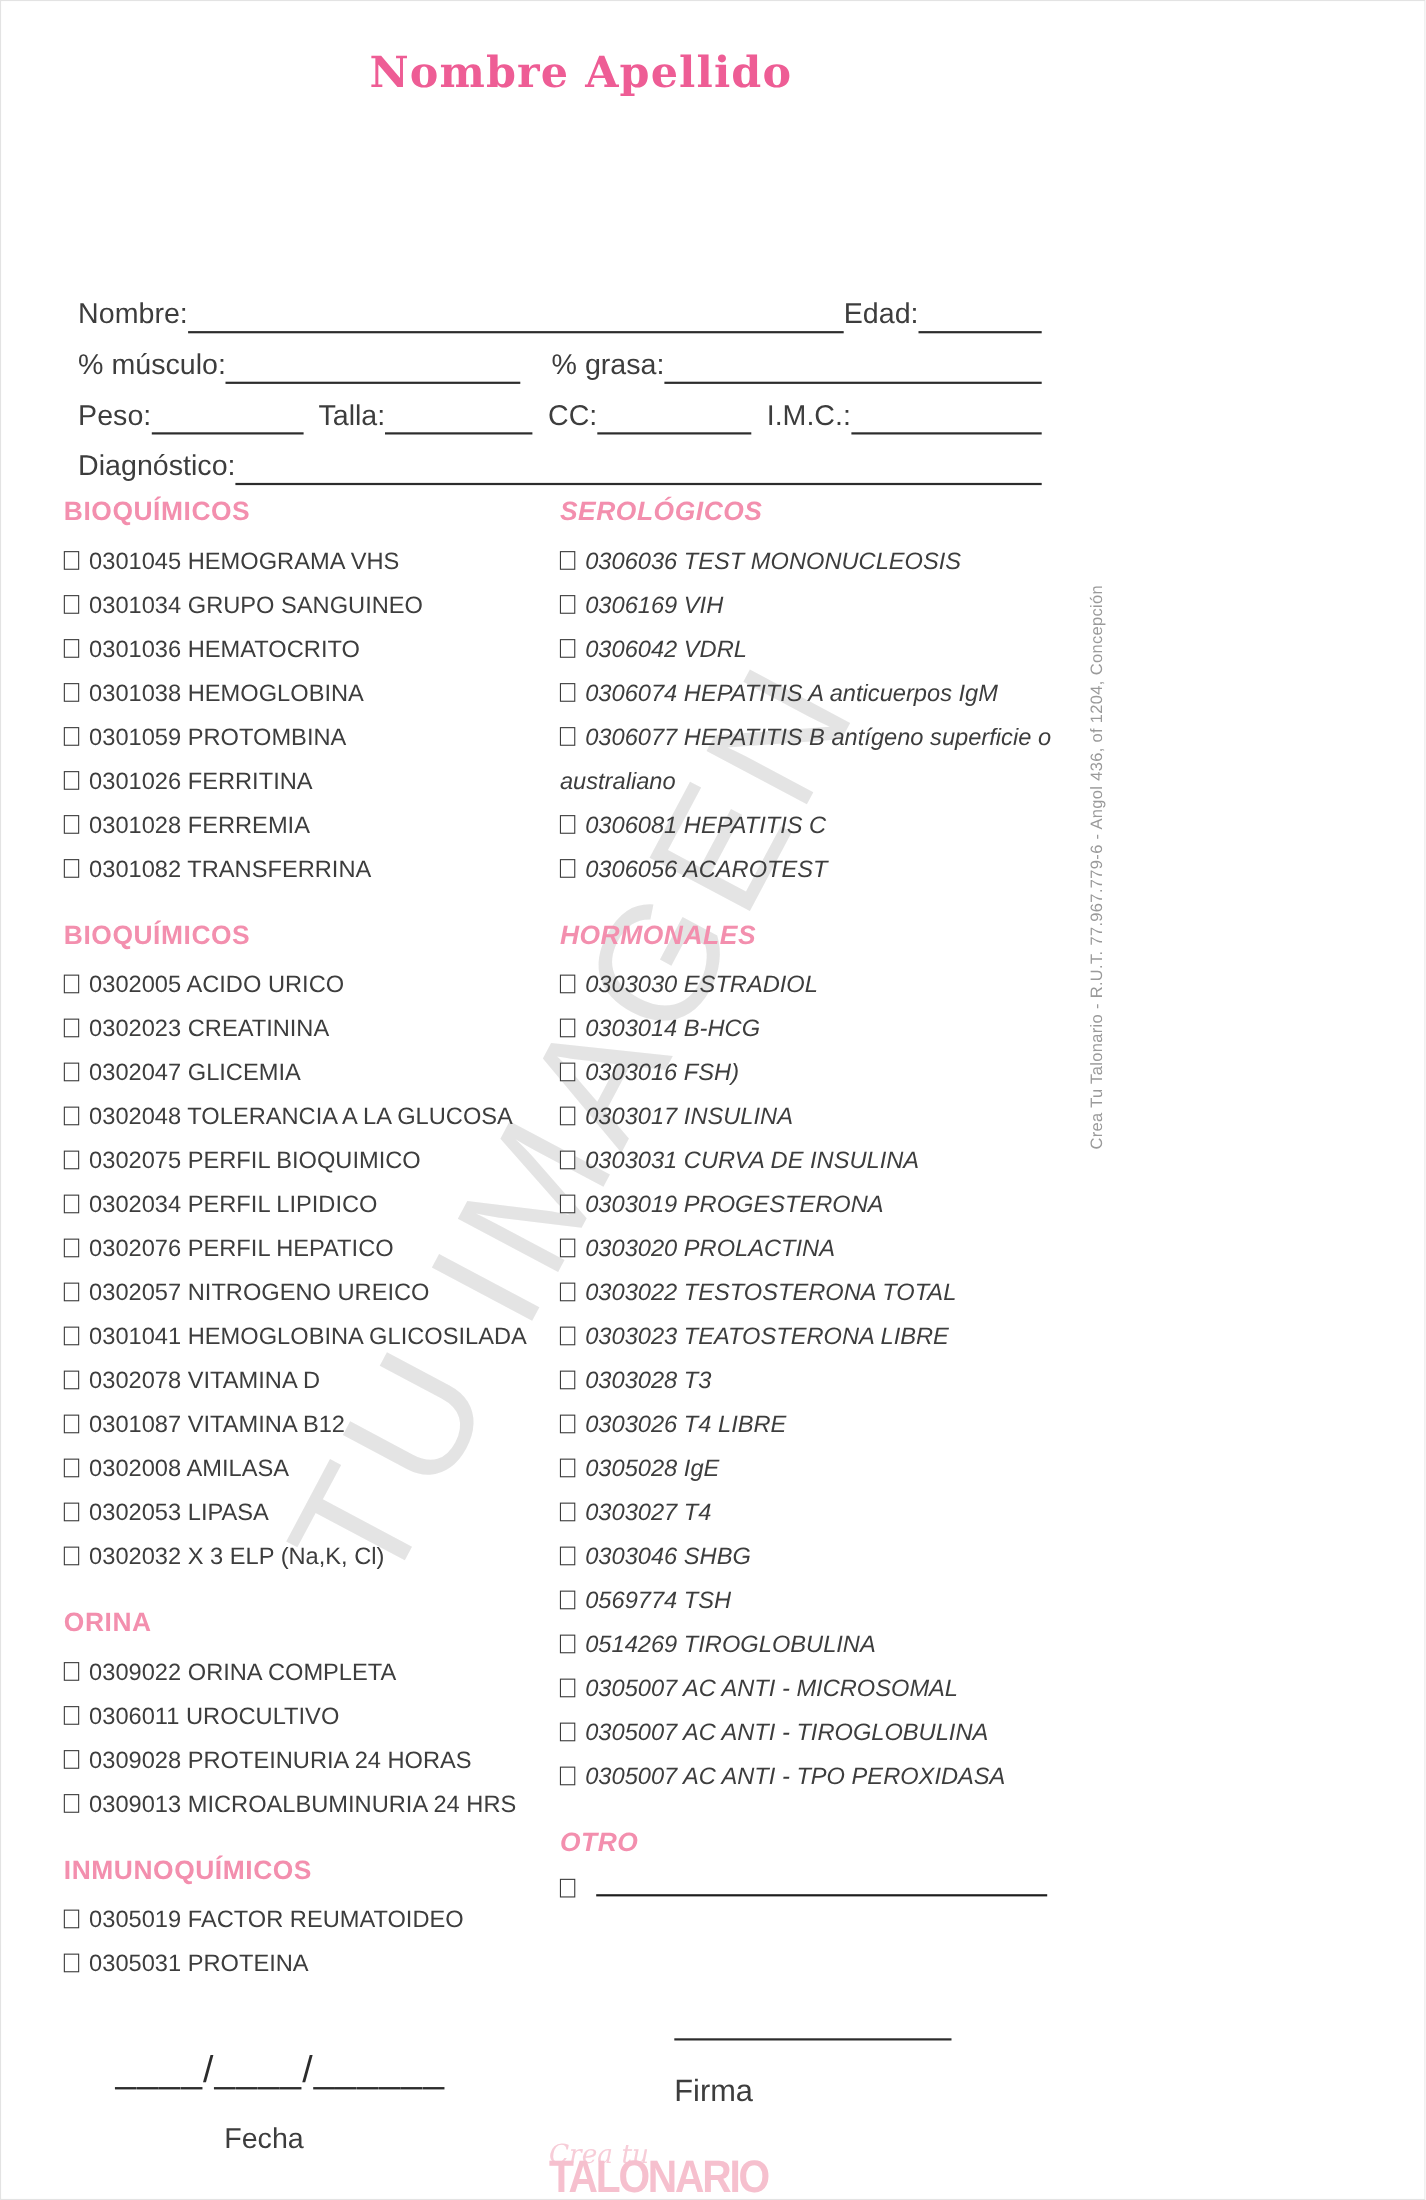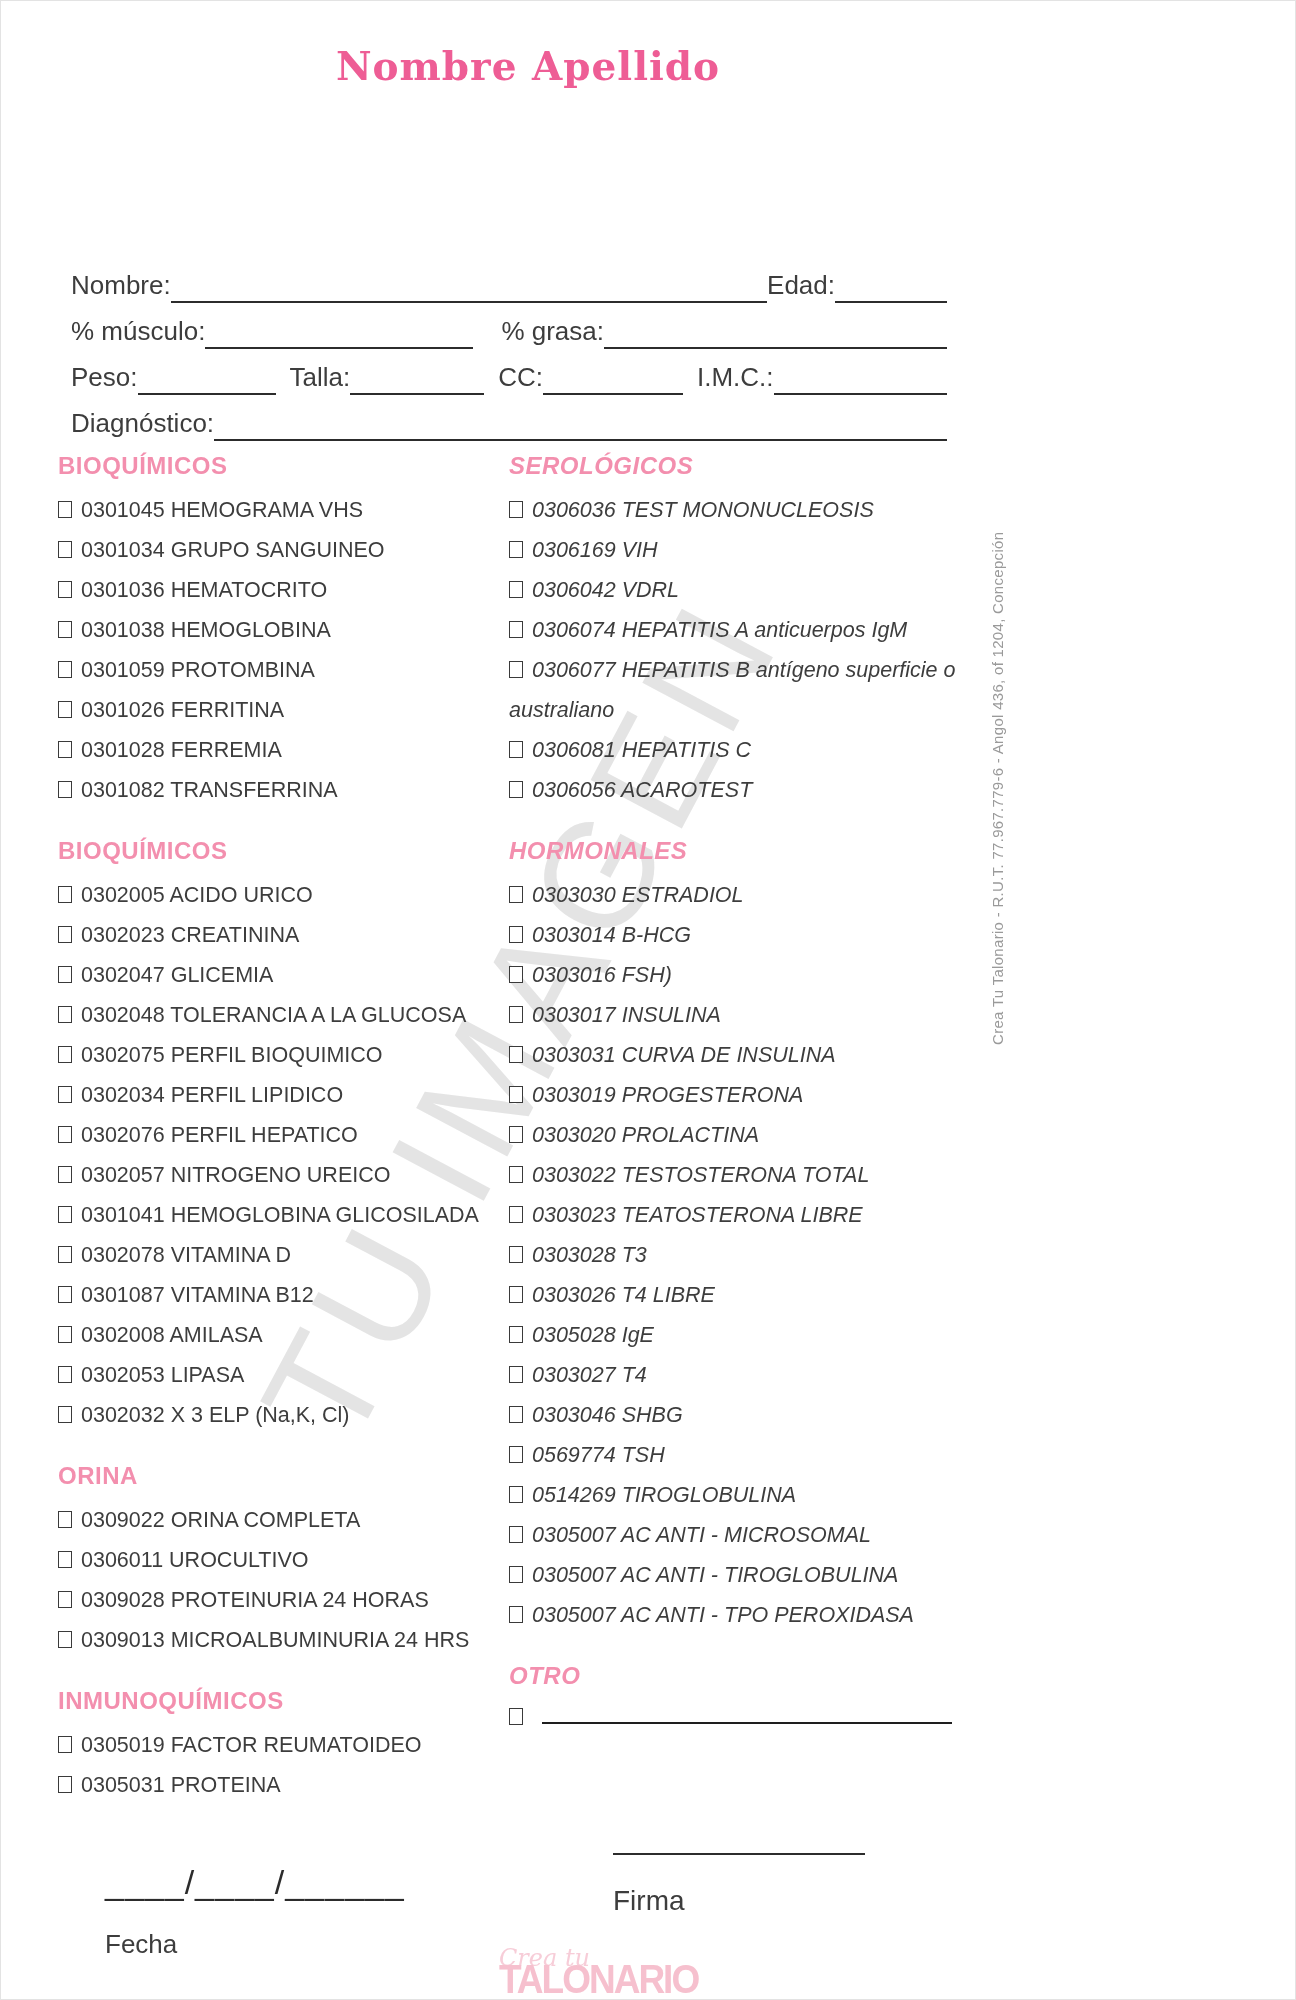--- a/index.html
+++ b/index.html
@@ -37,21 +37,21 @@
     letter-spacing:.5px;line-height:30px;margin:26px 0 9px 0;}
   .sec:first-child .sec-title{margin-top:0;}
   .item{font-size:21.5px;line-height:40px;color:#3d3d3d;}
   .cb{display:inline-block;width:12px;height:15px;border:1.5px solid #3a3a3a;
     margin-right:9px;vertical-align:-1px;background:#fff;}
   .otro-line{margin-top:14px;font-size:21.5px;}
   .blank{display:inline-block;width:410px;height:14px;border-bottom:2.5px solid #1e1e1e;margin-left:10px;}
   
   .date-block{position:absolute;left:104px;top:1862px;width:270px;text-align:center;
     font-size:34px;color:#2c2c2c;letter-spacing:1px;}
-  .fecha-label{position:absolute;left:104px;top:1928px;width:270px;text-align:left;font-size:26px;}
+  .fecha-label{position:absolute;left:104px;top:1928px;width:270px;text-align:center;font-size:26px;}
   .sig-line{position:absolute;left:612px;top:1852px;width:252px;border-bottom:2.5px solid #2c2c2c;}
   .firma-label{position:absolute;left:612px;top:1884px;width:252px;text-align:left;font-size:28px;}
   .logo{position:absolute;left:498px;top:1928px;width:180px;text-align:left;line-height:1;margin-top:17px;}
   .logo-script{font-family:"DejaVu Serif","Liberation Serif",serif;font-style:italic;
     font-size:24px;color:#f7cdd8;margin-bottom:-10px;}
   .logo-word{font-size:37px;font-weight:800;letter-spacing:-2px;color:var(--logo_pink,#f6c0ce);
     transform:scaleY(1.12);}
   
   .side-note{
     position:absolute;left:988px;top:515px;height:545px;z-index:1;

